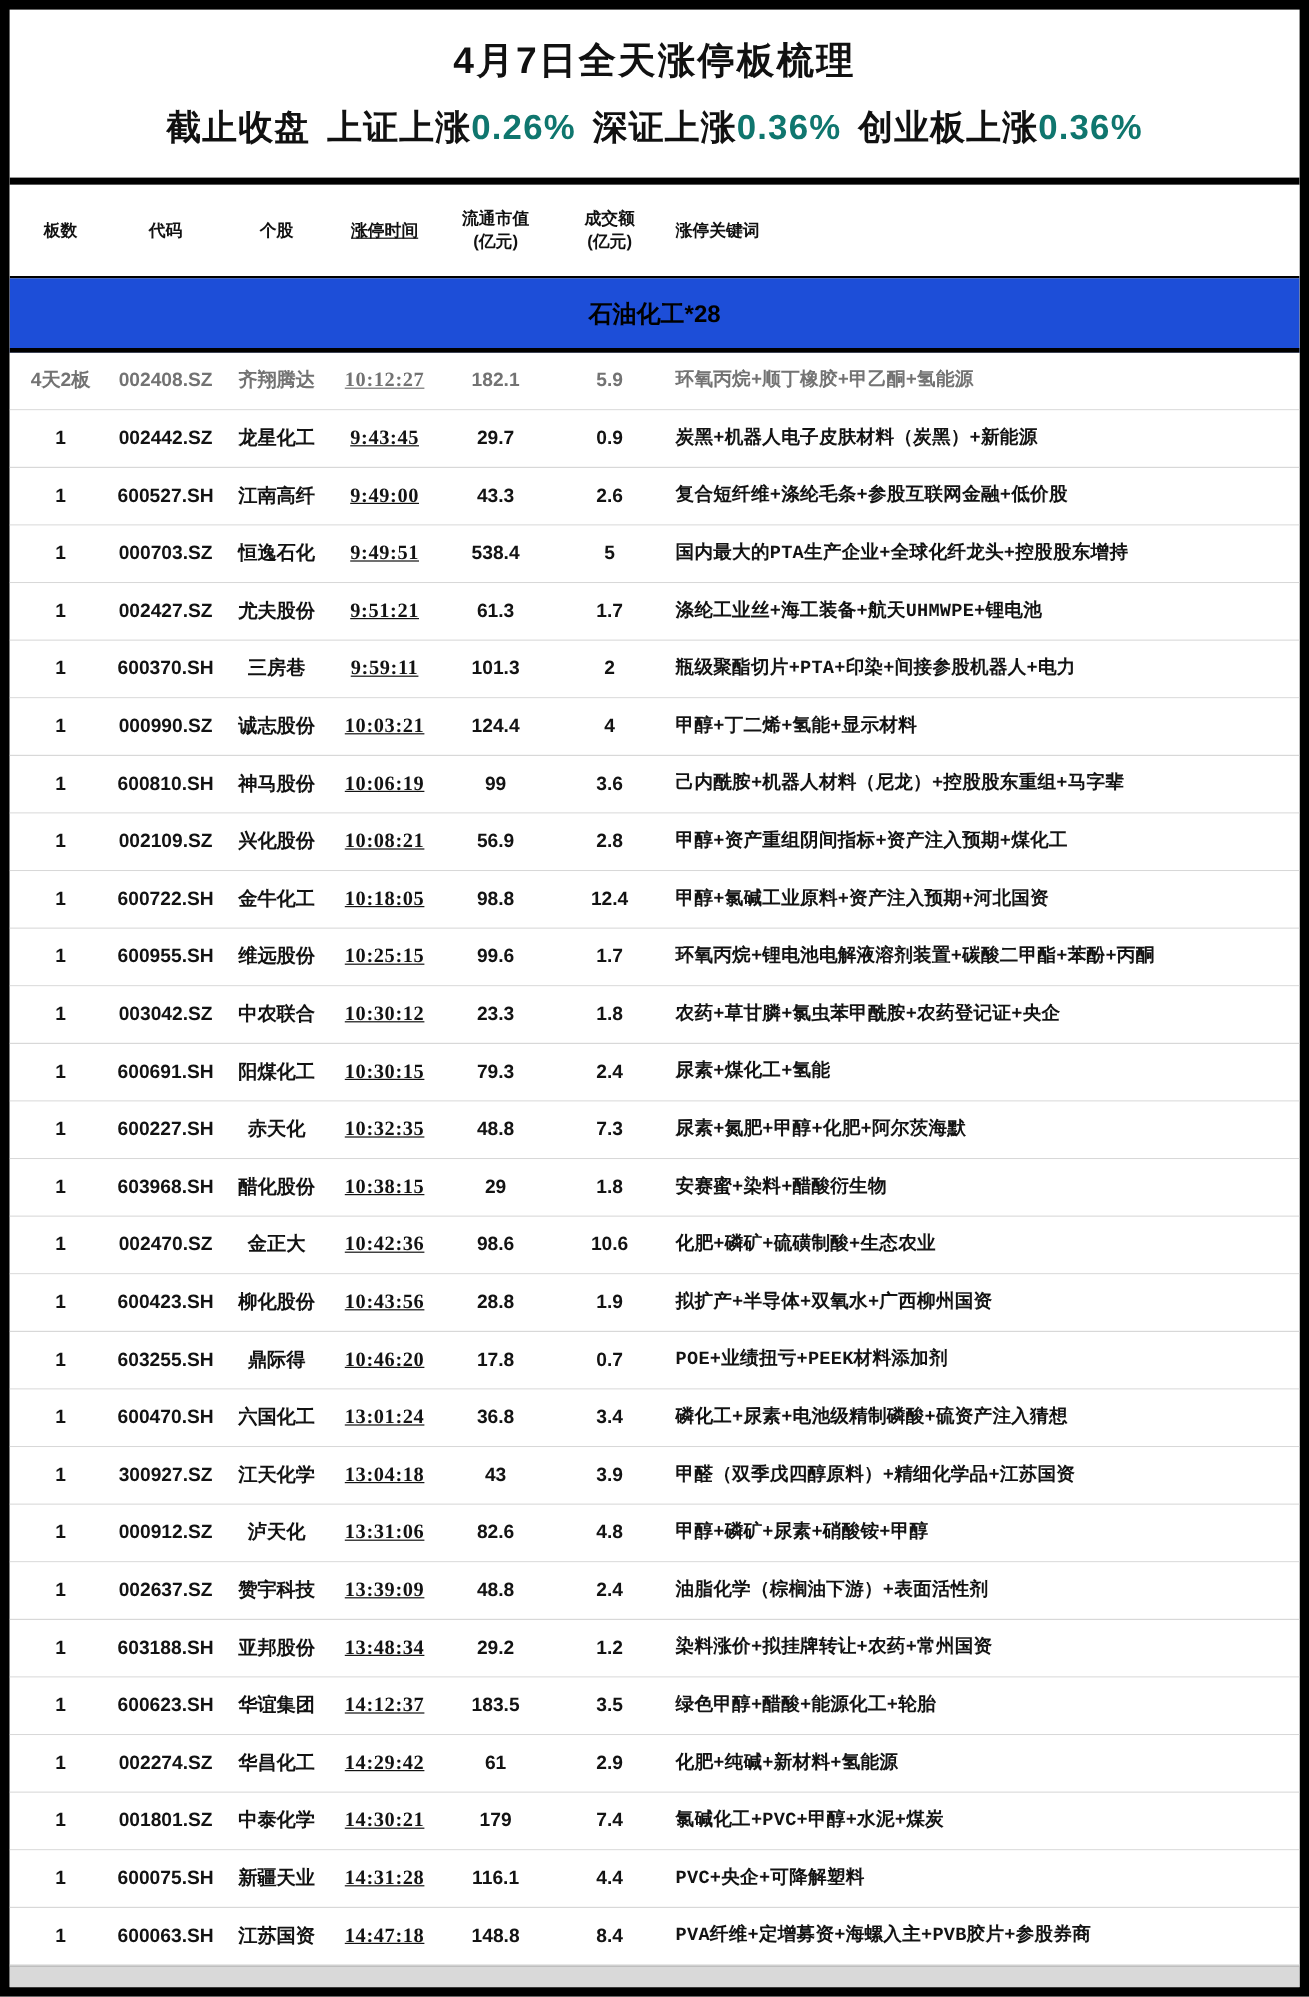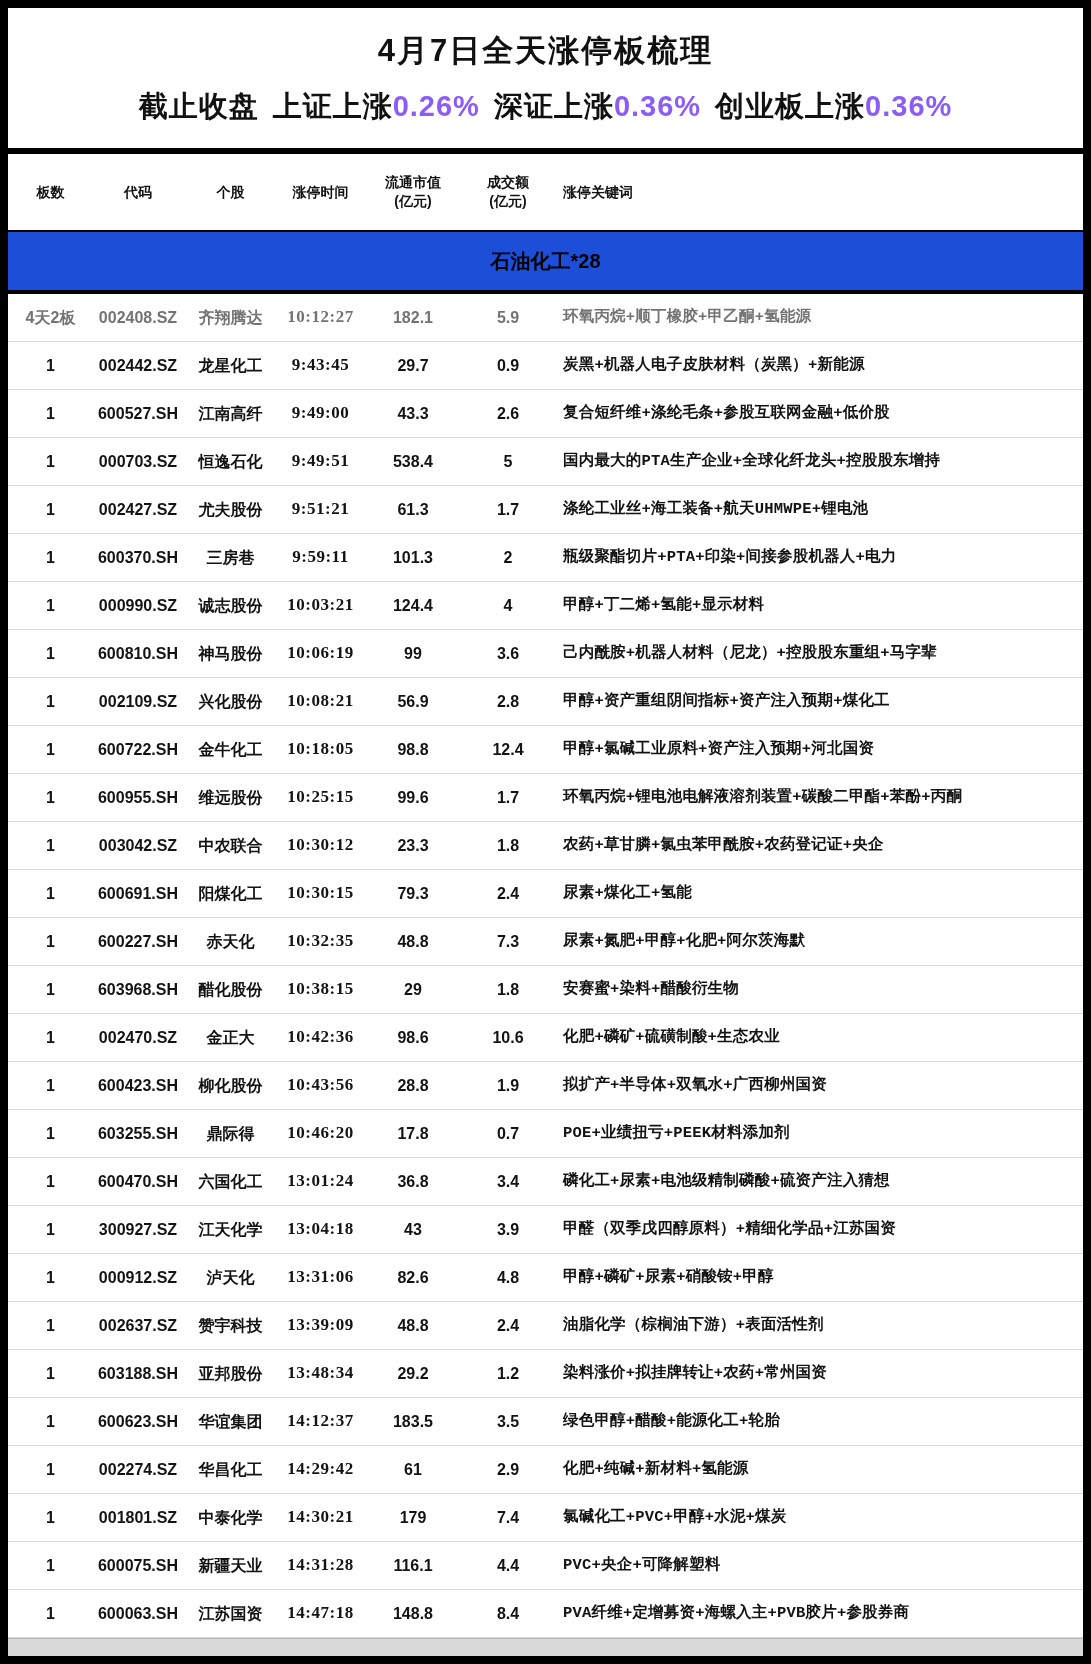--- a/index.html
+++ b/index.html
@@ -16,35 +16,35 @@
   
   .title-block {
     height: 140px; flex: none;
     display: flex; flex-direction: column;
     align-items: center; justify-content: center;
     gap: 15px;
   }
   .main-title { font-size: 31px; font-weight: bold; letter-spacing: 2px; }
   .sub-title  { font-size: 29px; font-weight: bold; letter-spacing: 1px; white-space: nowrap; }
   .sub-title .seg-label { margin-left: 14px; }
-  .sub-title .pct { color: #8b5cf6; text-align: right; }
+  .sub-title .pct { color: #0f766e; text-align: right; }
   .black-bar { height: 6px; flex: none; background: #000; }
   
   .header-row {
     height: 76px; flex: none;
     display: flex; align-items: center;
     border-bottom: 2px solid #000;
     font-weight: bold; font-size: 14px;
     background: #fff;
   }
   .cell { text-align: center; white-space: pre-line; line-height: 1.35; }
   .c1 { width: 85px;  flex: none; }
   .c2 { width: 90px;  flex: none; }
   .c3 { width: 95px;  flex: none; }
-  .c4 { width: 85px;  flex: none; }
+  .c4 { width: 85px;  flex: none; text-decoration: underline; }
   .c5 { width: 100px; flex: none; }
   .c6 { width: 90px;  flex: none; }
   .c7 { flex: 1; text-align: left; padding-left: 10px; }
   
   .section-band {
     height: 58px; flex: none;
     background: #1d4ed8;
     border-bottom: 4px solid #000000;
     display: flex; align-items: center; justify-content: center;
     font-weight: bold; font-size: 20px; color: #000;

